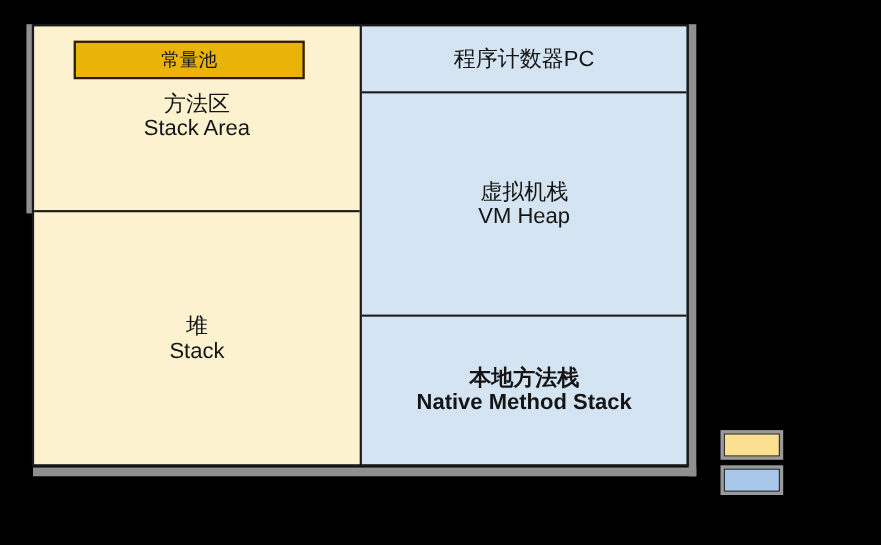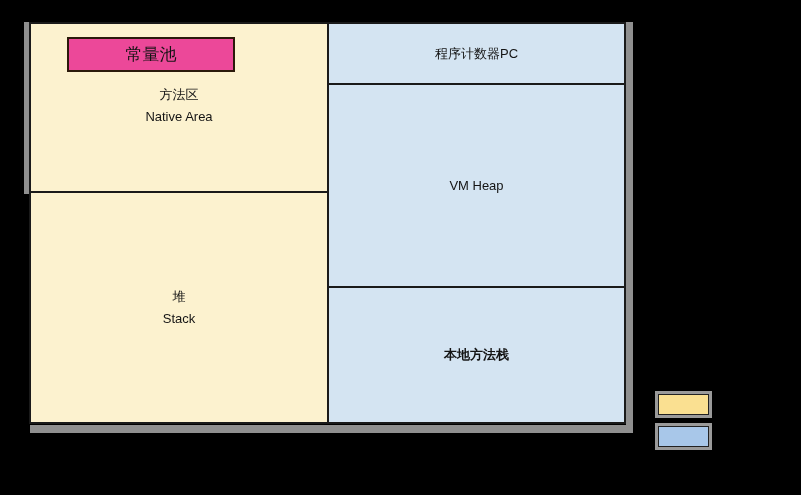--- a/index.html
+++ b/index.html
@@ -82,34 +82,34 @@
   .native-stack {
     flex: 1;
     display: flex;
     align-items: center;
     justify-content: center;
     font-weight: bold;
   }
 
   .constant-pool {
     margin: 13px 0 0 36px;
-    width: 168px;
+    width: 210px;
     height: 35px;
-    background: #ec4899;
+    background: #eab308;
     border: 2px solid #2b1a0a;
     box-sizing: border-box;
     display: flex;
     align-items: center;
     justify-content: center;
     font-size: 17px;
   }
 
   .label {
     text-align: center;
-    font-size: 13px;
+    font-size: 20px;
     line-height: 22px;
     color: #141414;
   }
   .method-label { margin-top: 12px; text-align: center; }
 
   
   .legend-swatch-frame {
     position: absolute;
     left: 655px;
     width: 57px;
@@ -141,48 +141,50 @@
   <div class="diagram">
 
     <div class="col-left">
 
       <div class="method-area cell-yellow">
         <div class="constant-pool">
           <span>常量池</span>
         </div>
         <div class="label method-label">
           <div>方法区</div>
-          <div>Native Area</div>
+          <div>Stack Area</div>
         </div>
       </div>
 
       <div class="heap cell-yellow">
         <div class="label">
           <div>堆</div>
           <div>Stack</div>
         </div>
       </div>
 
     </div>
 
     <div class="col-right">
 
       <div class="pc cell-blue">
         <div class="label">程序计数器PC</div>
       </div>
 
       <div class="vm-stack cell-blue">
         <div class="label">
+          <div>虚拟机栈</div>
           <div>VM Heap</div>
         </div>
       </div>
 
       <div class="native-stack cell-blue">
         <div class="label">
           <div>本地方法栈</div>
+          <div>Native Method Stack</div>
         </div>
       </div>
 
     </div>
 
   </div>
 
   <div class="legend-swatch-frame legend-yellow">
     <div class="swatch-inner"></div>
   </div>

